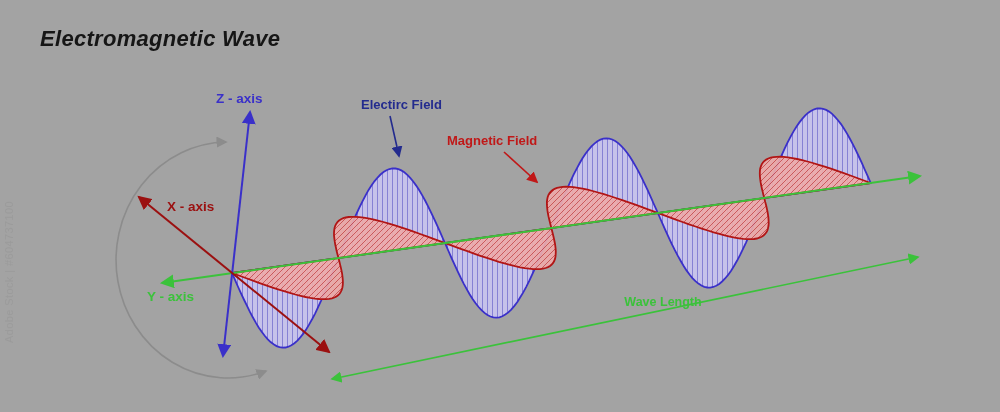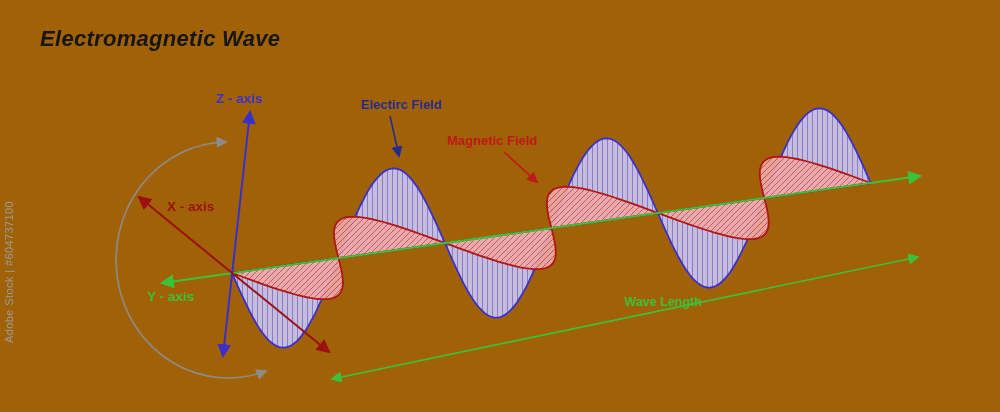--- a/index.html
+++ b/index.html
@@ -1,16 +1,16 @@
 <!DOCTYPE html>
 <html style="--electric: #3a30c9; --electric-fill: #c9c5f0; --electric-hatch: #7d76d6; --magnetic: #b11515; --magnetic-fill: #edaaaa; --magnetic-hatch: #c84848; --axis-green: #3bc23b; --axis-red: #9b1010; --arc-gray: #8c8c8c; --label-electric: #232b8e; --label-magnetic: #c01818; --title: #161616; --watermark: #9b9b9b;"><head>
 <meta charset="utf-8">
 <style>
   html,body{margin:0;padding:0;background:#ffffff;}
-  .stage{position:relative;width:1000px;height:412px;background:#a16207;overflow:hidden;}
+  .stage{position:relative;width:1000px;height:412px;background:#a3a3a3;overflow:hidden;}
   svg{display:block;}
   text{font-family:"Liberation Sans",sans-serif;}
   .title-text{font-size:22px;font-style:italic;font-weight:bold;fill:var(--title);letter-spacing:.3px;}
   .watermark-text{font-size:11px;fill:var(--watermark);letter-spacing:.4px;}
   .axis-label-z{font-size:13.5px;font-weight:bold;fill:var(--electric);}
   .axis-label-x{font-size:13.5px;font-weight:bold;fill:var(--axis-red);}
   .axis-label-y{font-size:13.5px;font-weight:bold;fill:var(--axis-green);}
   .field-label-electric{font-size:13px;font-weight:bold;fill:var(--label-electric);}
   .field-label-magnetic{font-size:13px;font-weight:bold;fill:var(--label-magnetic);}
   .wavelength-label{font-size:12.5px;font-weight:bold;fill:var(--axis-green);}

